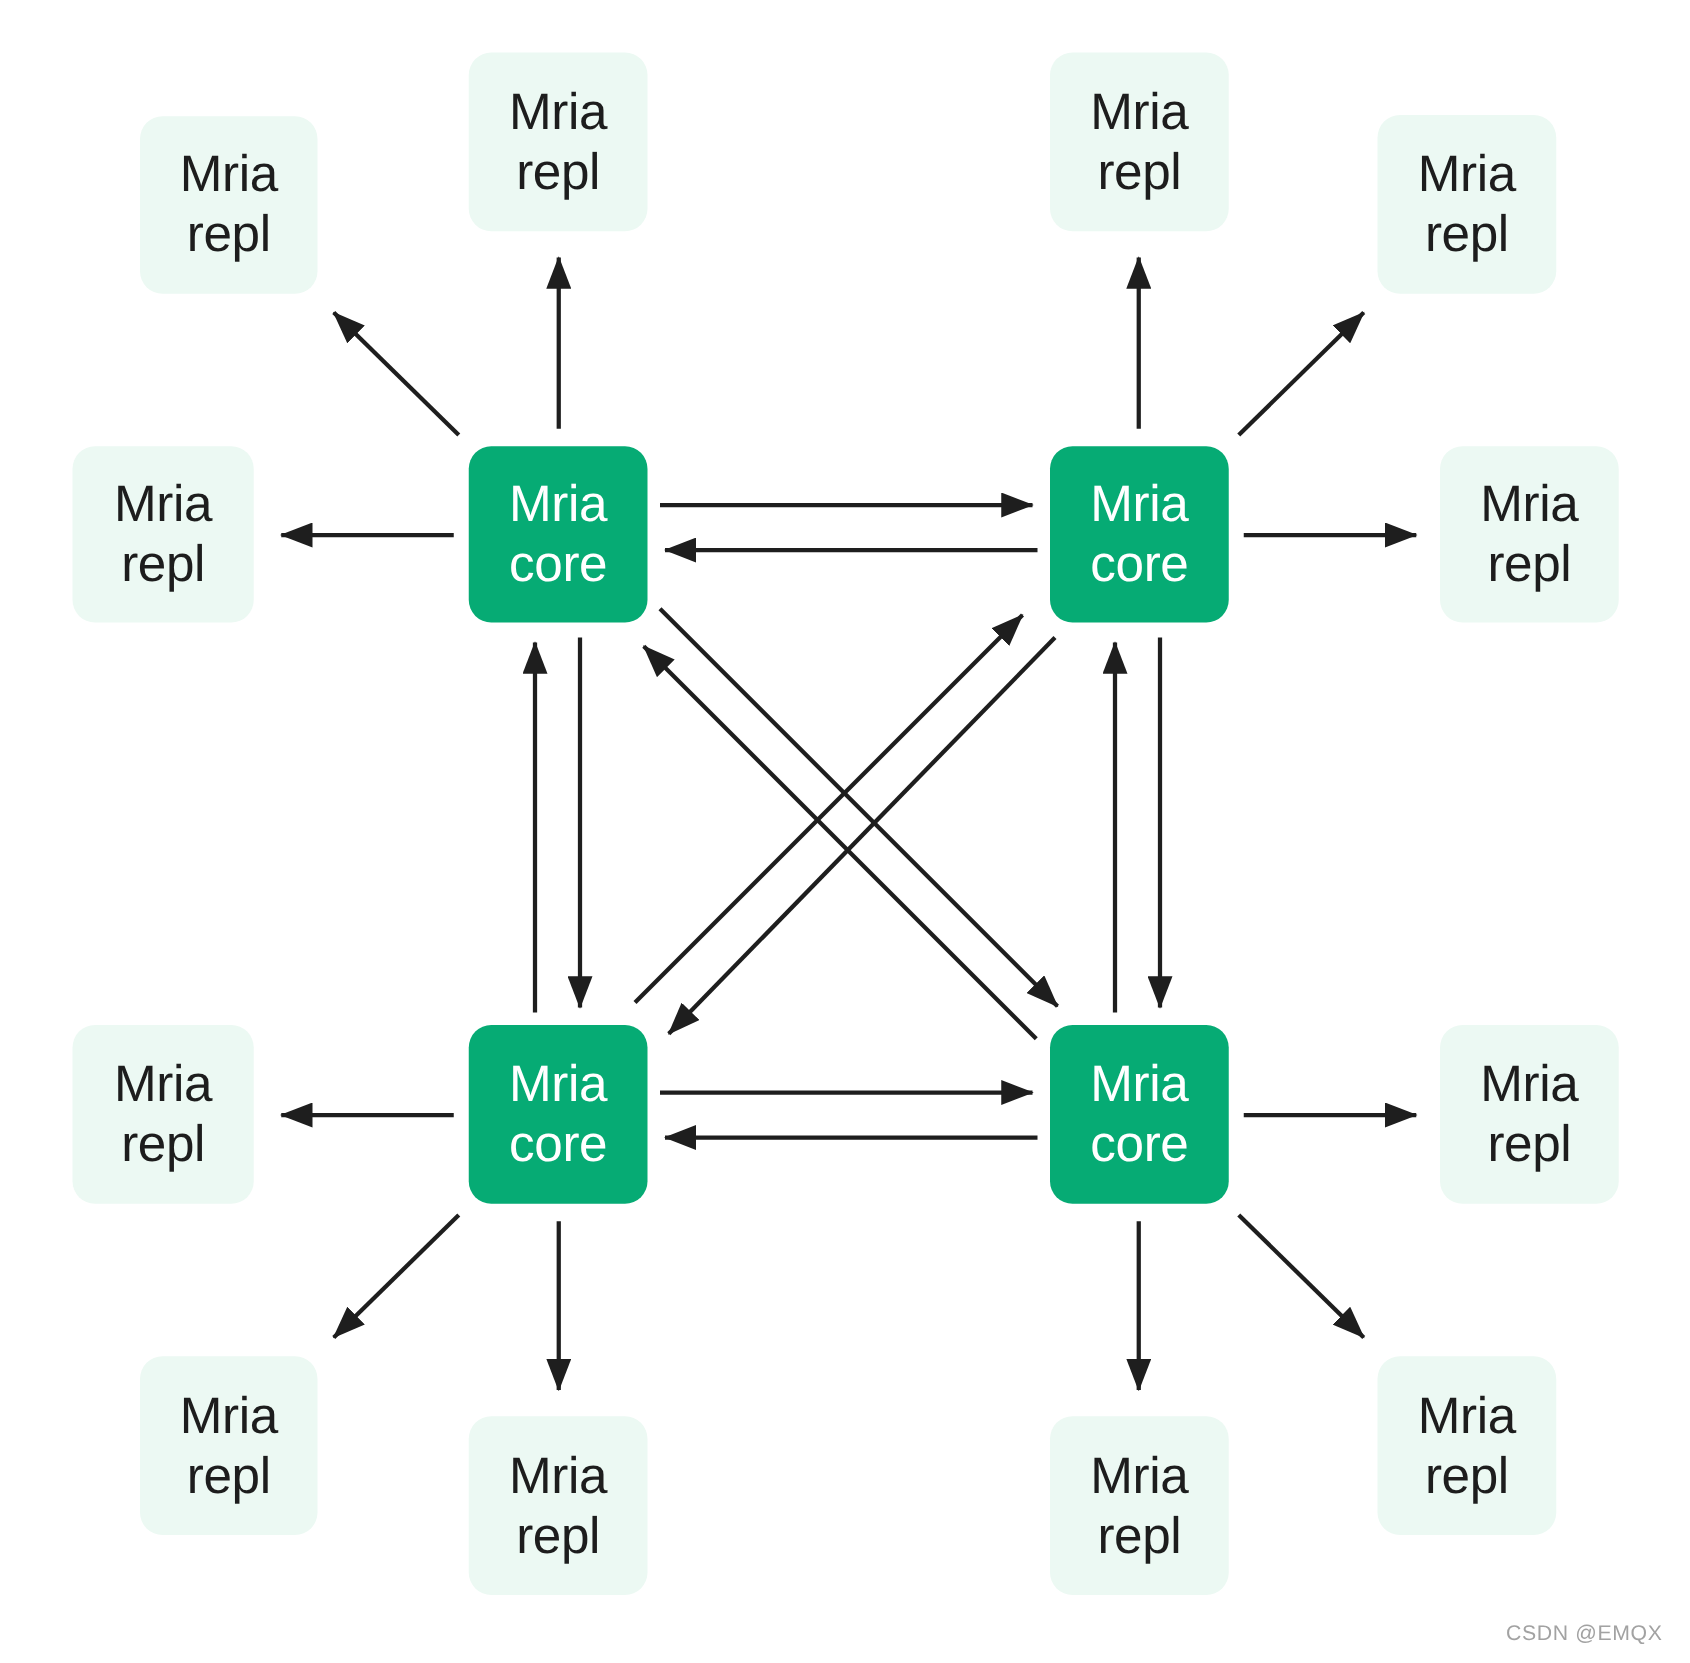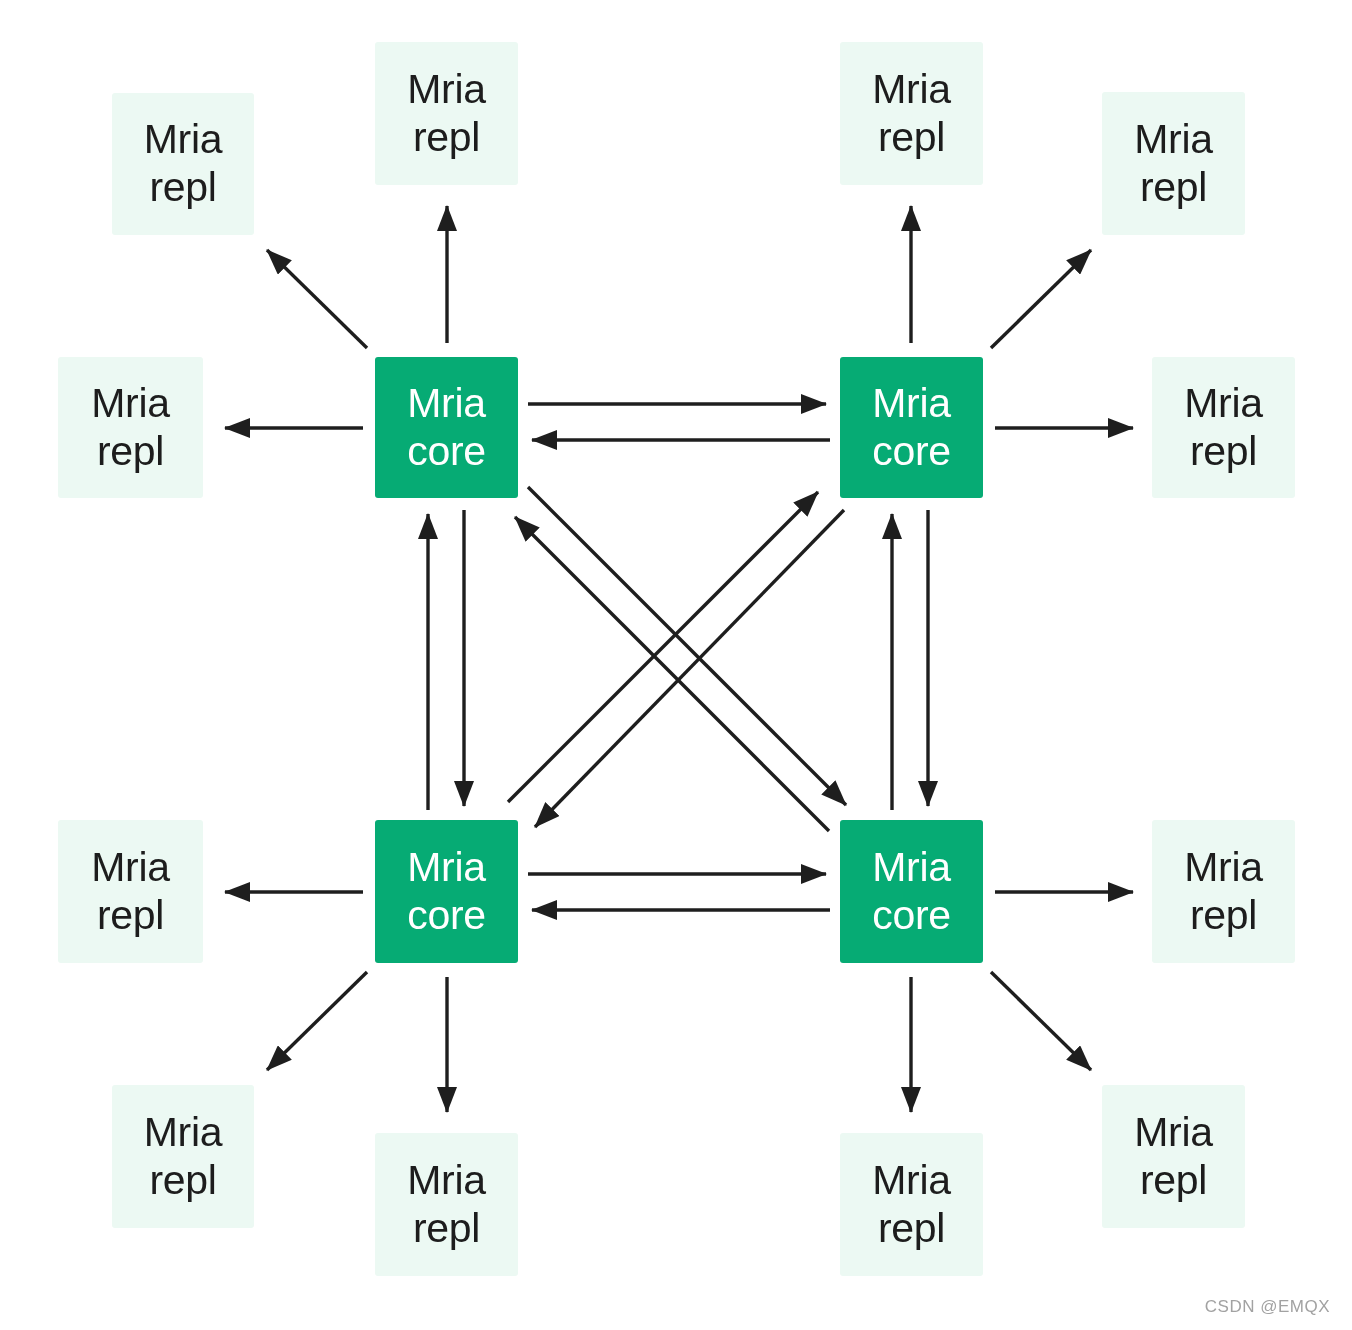--- a/index.html
+++ b/index.html
@@ -8,21 +8,21 @@
     width:1352px;height:1330px;
     background:var(--bg,#ffffff);
     overflow:hidden;
     font-family:"Liberation Sans",sans-serif;
   }
   #edges{position:absolute;left:0;top:0;width:1352px;height:1330px;}
   #edges line{stroke:var(--arrow,#1e1e1e);stroke-width:3.4;}
   .node{
     position:absolute;
     display:flex;flex-direction:column;align-items:center;justify-content:center;
-    border-radius:3px;
+    border-radius:18px;
     font-size:41px;font-weight:500;line-height:1.16;letter-spacing:-0.3px;
     user-select:none;
   }
   .node.core{background:var(--core-bg,#06ab74);color:var(--core-text,#ffffff);}
   .node.repl{background:var(--repl-bg,#ecf9f3);color:var(--repl-text,#1d1d1d);}
   #watermark{
     position:absolute;right:22px;bottom:13px;
     font-size:17px;color:var(--wm,#a2a2a2);letter-spacing:0.5px;margin-top:24px;
   }
 </style>

